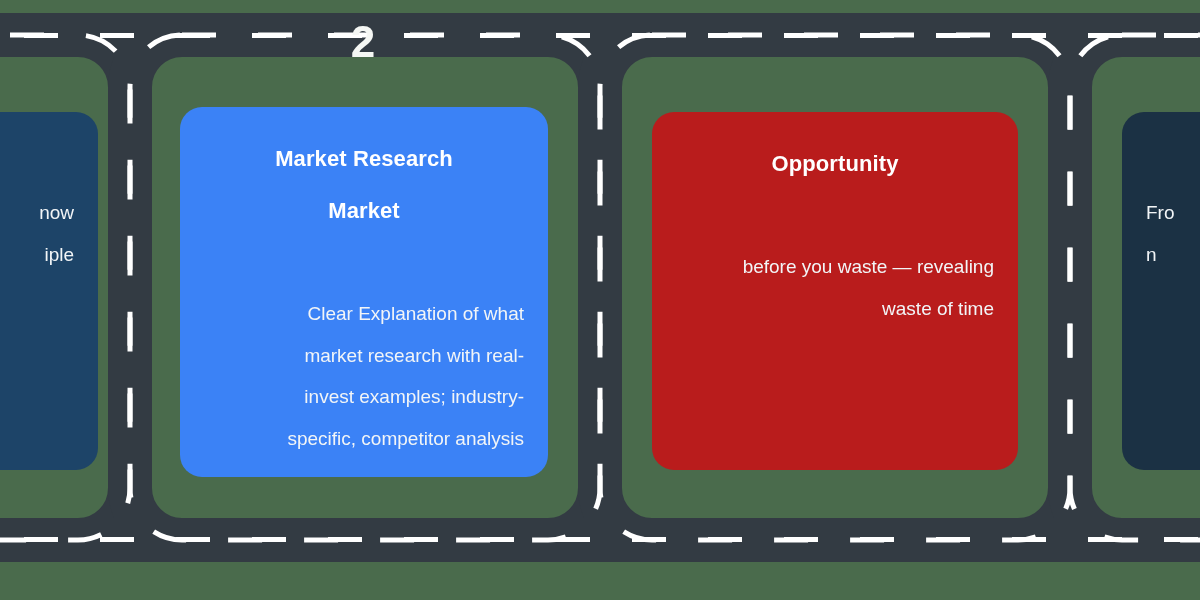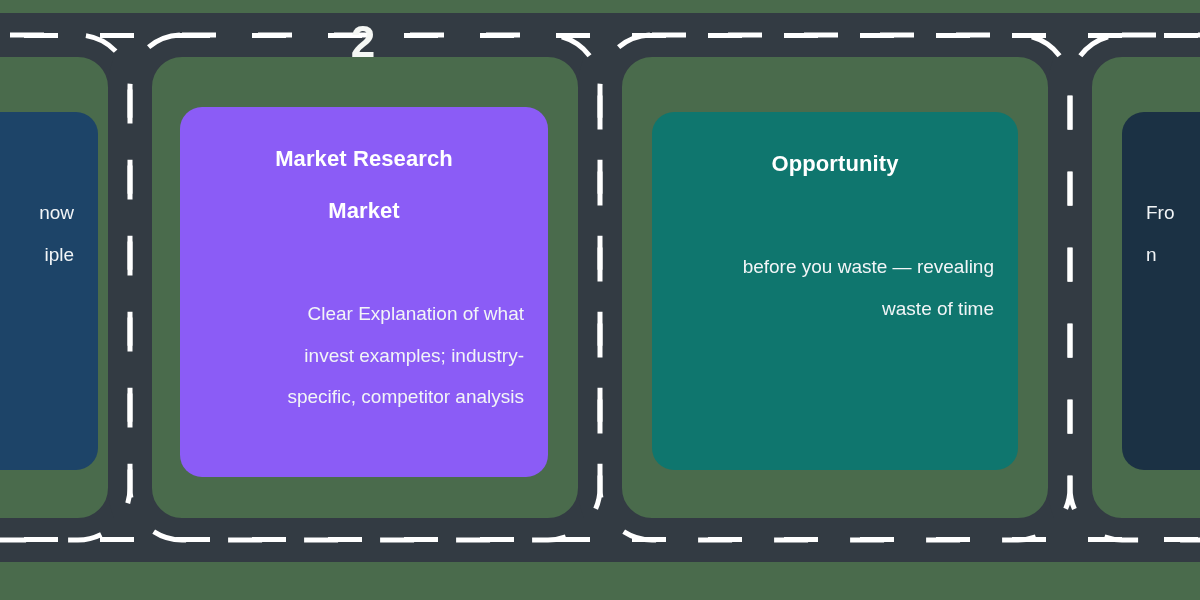--- a/index.html
+++ b/index.html
@@ -65,29 +65,29 @@
     height: 358px;
     background: #1d4468;
   }
   #card-1 .card-body-spacer { height: 54px; }
   
   #card-2 {
     left: 180px;
     top: 107px;
     width: 368px;
     height: 370px;
-    background: #8b5cf6;
+    background: #3b82f6;
   }
   
   #card-3 {
     left: 652px;
     top: 112px;
     width: 366px;
     height: 358px;
-    background: #0f766e;
+    background: #b91c1c;
   }
   
   #card-4 {
     left: 1122px;
     top: 112px;
     width: 230px;
     height: 358px;
     background: #1b3144;
   }
   #card-4 .card-body { text-align: left; }
@@ -141,20 +141,21 @@
     <div class="card-body-spacer"></div>
     <div class="card-body" style="white-space:pre-line;text-align:right;">now
 iple</div>
   </div>
 
   <div class="card" id="card-2">
     <div class="card-title">Market Research</div>
     <div class="card-title">Market</div>
     <div class="card-body-spacer"></div>
     <div class="card-body">Clear Explanation of what</div>
+    <div class="card-body">market research with real-</div>
     <div class="card-body">invest examples; industry-</div>
     <div class="card-body">specific, competitor analysis</div>
   </div>
 
   <div class="card" id="card-3">
     <div class="card-title">Opportunity</div>
     <div class="card-body-spacer"></div>
     <div class="card-body">before you waste — revealing</div>
     <div class="card-body">waste of time</div>
   </div>

